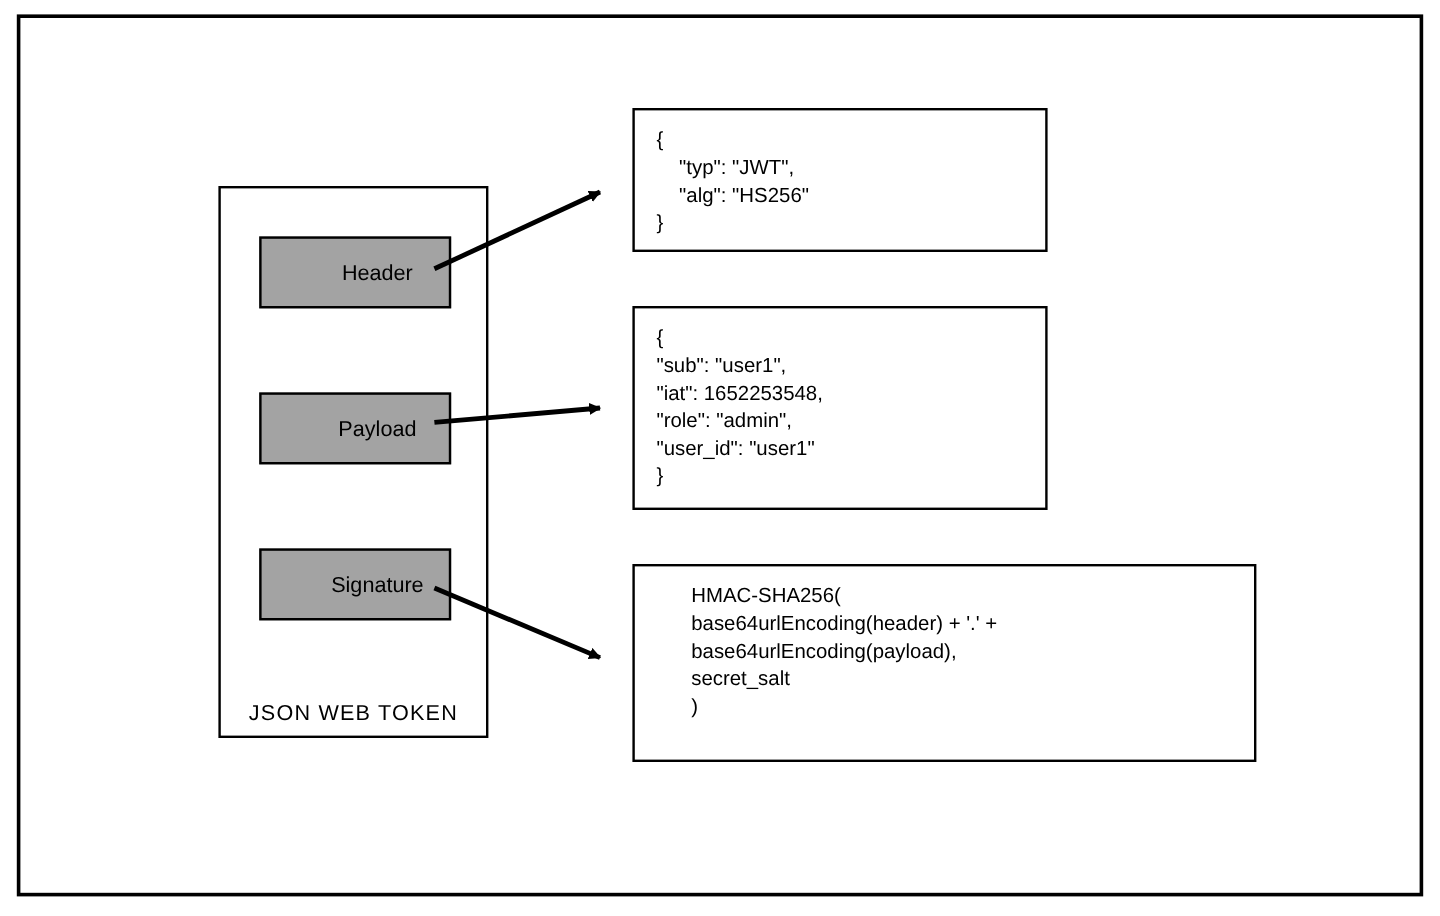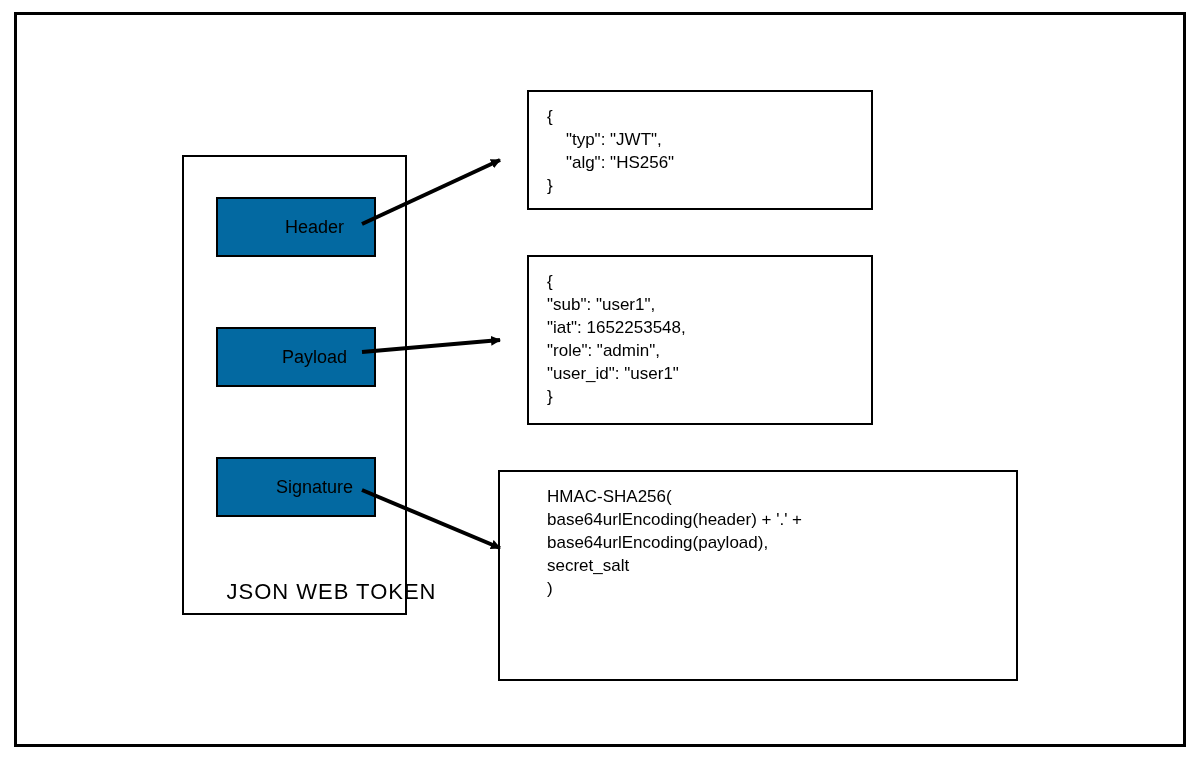--- a/index.html
+++ b/index.html
@@ -21,51 +21,50 @@
     left:165px;top:140px;
     width:225px;height:460px;
     border:2px solid #000;
     box-sizing:border-box;
   }
   .jwt-caption{
     position:absolute;
     left:0;bottom:8px;
     width:100%;
     text-align:center;
-    font-size:22px;
+    font-size:18px;
     letter-spacing:1px;
-    padding-left:37px;
   }
   .part-box{
     position:absolute;
     width:160px;height:60px;
     border:2px solid #000;
     box-sizing:border-box;
     display:flex;align-items:center;justify-content:center;
     font-size:18px;
-    background:#0369a1;
+    background:#a3a3a3;
     padding-left:37px;
   }
   .part-header{ left:32px; top:40px; }
   .part-payload{ left:32px; top:170px; }
   .part-signature{ left:32px; top:300px; }
 
   .code-box{
     position:absolute;
     border:2px solid #000;
     box-sizing:border-box;
     padding:14px 18px;
     font-size:17px;
     line-height:1.35;
     white-space:pre;
     background:#fff;
   }
   .code-header{ left:510px; top:75px;  width:346px; height:120px; }
   .code-payload{ left:510px; top:240px; width:346px; height:170px; }
-  .code-signature{ left:481px; top:455px; width:520px; height:211px;padding-left:47px; }
+  .code-signature{ left:510px; top:455px; width:520px; height:165px;padding-left:47px; }
 
   svg.arrows{
     position:absolute;left:0;top:0;
     width:1200px;height:763px;
     pointer-events:none;
   }
   svg.arrows line{
     stroke:#000;stroke-width:4;
   }
 </style>

